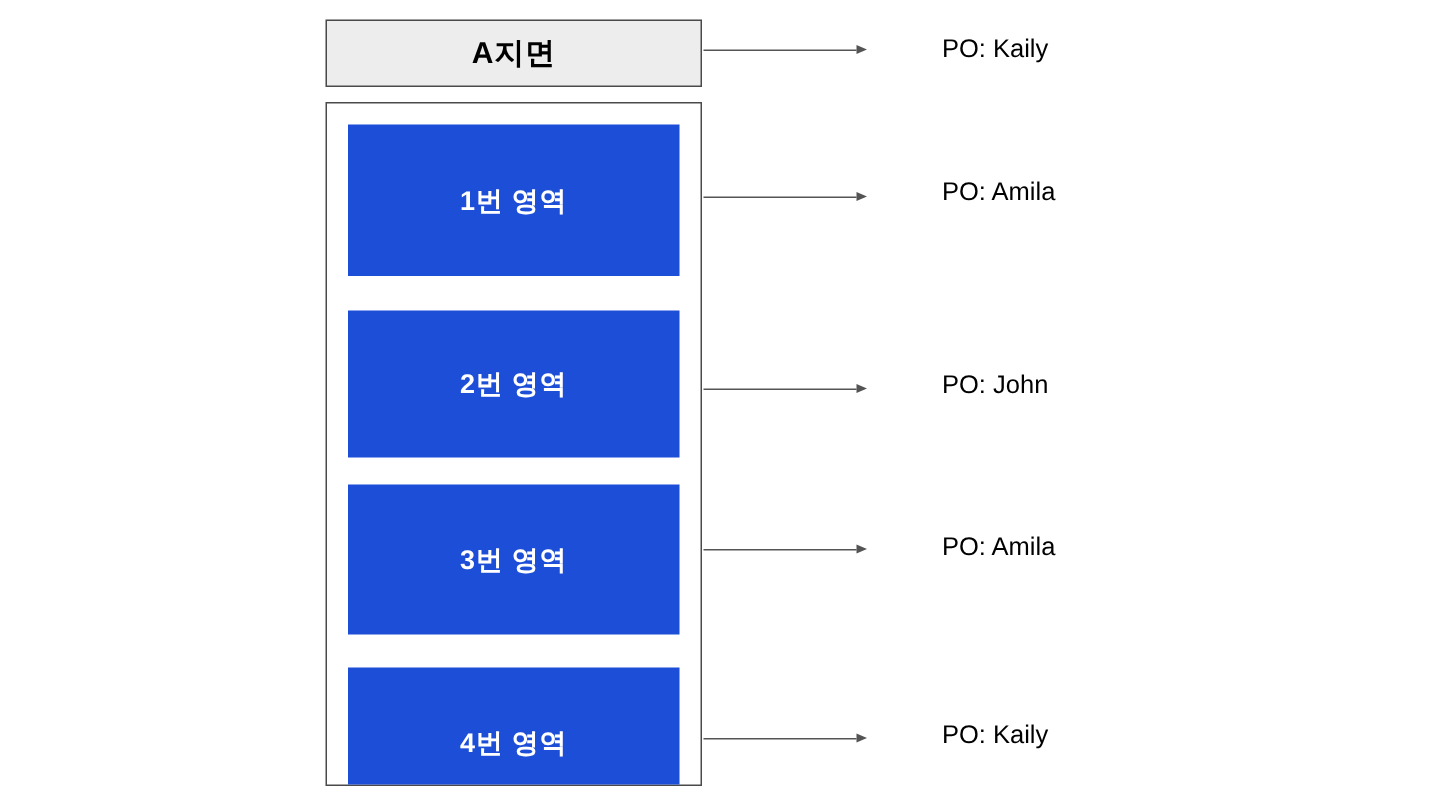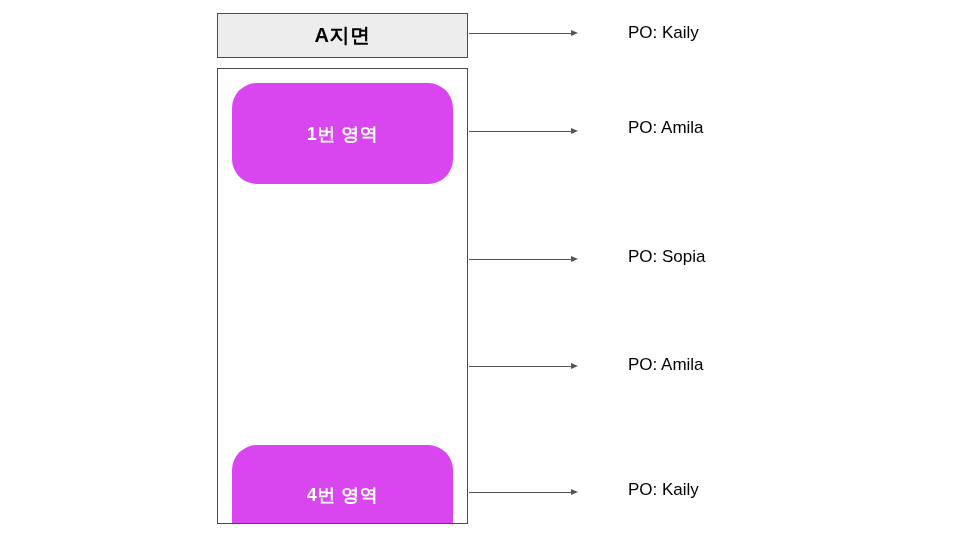--- a/index.html
+++ b/index.html
@@ -32,22 +32,22 @@
     width: 251px; height: 456px;
     box-sizing: border-box;
     background: #ffffff;
     border: 1.5px solid #4A4A4A;
     overflow: hidden;
   }
   .section-box {
     position: absolute;
     left: 14px;
     width: 221px;
-    background: #d946ef;
-    display: flex; align-items: center; justify-content: center; border-radius: 25px;
+    background: #1d4ed8;
+    display: flex; align-items: center; justify-content: center;
   }
   .section-label {
     font-size: 18px;
     font-weight: 700;
     color: #ffffff;
     letter-spacing: 0.5px;
   }
   .s1 { top: 14px;  height: 101px; }
   .s2 { top: 138px; height: 98px;  }
   .s3 { top: 254px; height: 100px; }
@@ -94,30 +94,36 @@
 <div class="page">
 
   <div class="header-box">
     <span class="header-label">A지면</span>
   </div>
 
   <div class="container-box">
     <div class="section-box s1">
       <span class="section-label">1번 영역</span>
     </div>
+    <div class="section-box s2">
+      <span class="section-label">2번 영역</span>
+    </div>
+    <div class="section-box s3">
+      <span class="section-label">3번 영역</span>
+    </div>
     <div class="section-box s4">
       <span class="section-label">4번 영역</span>
     </div>
   </div>
 
   <div class="arrow a1"></div>
   <div class="arrow a2"></div>
   <div class="arrow a3"></div>
   <div class="arrow a4"></div>
   <div class="arrow a5"></div>
 
   <div class="po-label p1">PO: Kaily</div>
   <div class="po-label p2">PO: Amila</div>
-  <div class="po-label p3">PO: Sopia</div>
+  <div class="po-label p3">PO: John</div>
   <div class="po-label p4">PO: Amila</div>
   <div class="po-label p5">PO: Kaily</div>
 
 </div>
 
 </body></html>

